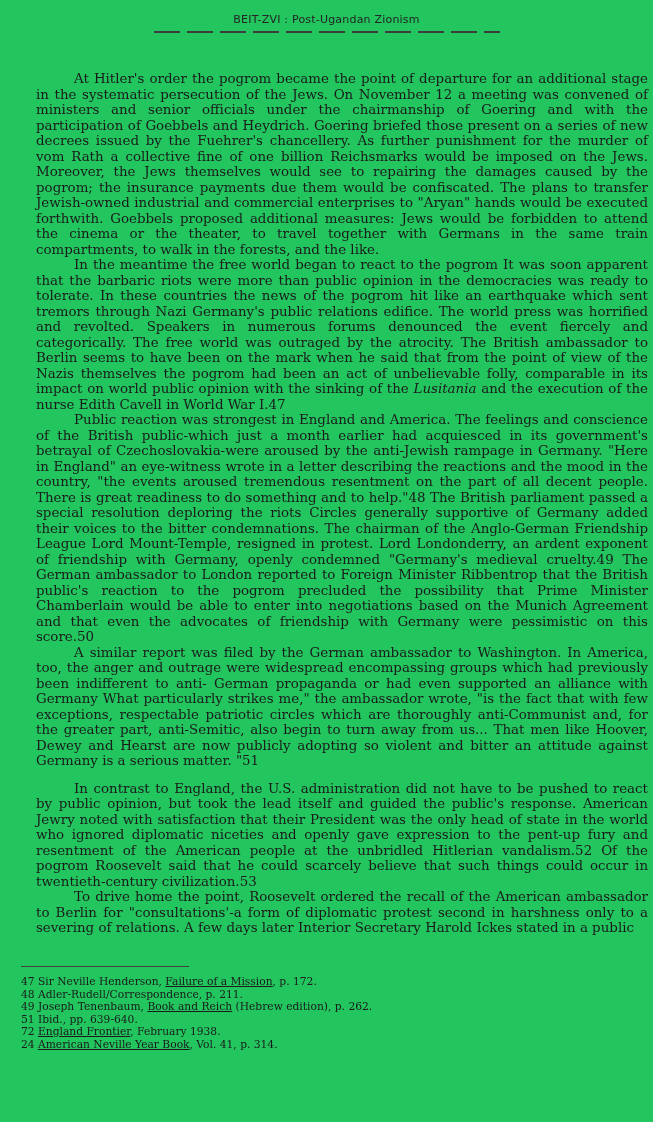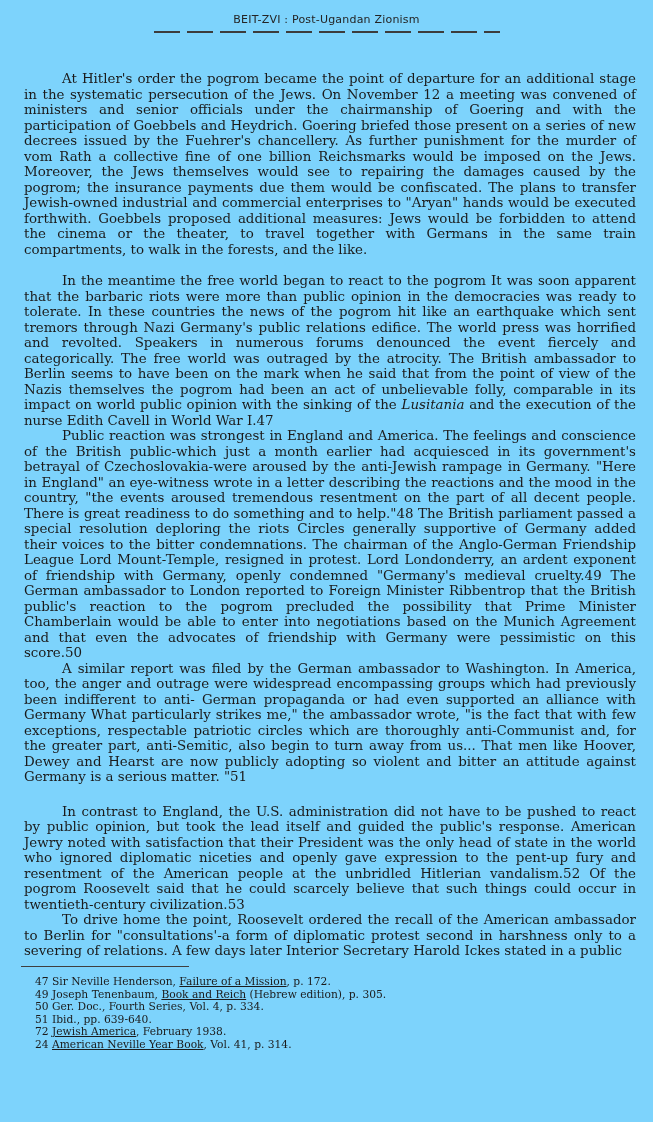--- a/index.html
+++ b/index.html
@@ -4,21 +4,21 @@
 <style>
   html, body { margin: 0; padding: 0; }
   body {
     width: 653px; height: 1122px;
     background: #f2f2f2;
     font-family: "DejaVu Serif", serif;
   }
   .page {
     position: relative;
     width: 653px; height: 1122px;
-    background: #7dd3fc;
+    background: #22c55e;
     color: #1b1b1b;
     overflow: hidden;
   }
   .page-header {
     position: absolute;
     top: 13px; left: 0; width: 100%;
     text-align: center;
   }
   .page-title {
     font-family: "DejaVu Sans", "Liberation Sans", sans-serif;
@@ -26,41 +26,41 @@
     color: #242424;
     letter-spacing: 0.2px;
   }
   .header-rule {
     margin: 5px auto 0;
     width: 346px; height: 2px;
     background: repeating-linear-gradient(to right, #3c3c3c 0 26px, transparent 26px 33px);
   }
   .body-text {
     position: absolute;
-    top: 71px; left: 24px;
+    top: 71px; left: 36px;
     width: 612px;
     font-family: "DejaVu Serif", "Liberation Serif", serif;
     font-size: 13.4px;
     line-height: 15.5px;
     text-align: justify;
     color: #1b1b1b;
   }
   .para { margin: 0; text-indent: 38px; }
-  .para.gap1 { margin-top: 16px; }
-  .para.gap2 { margin-top: 19px; }
+  .para.gap1 { }
+  .para.gap2 { margin-top: 12px; }
   .italic { font-style: italic; }
   .footnote-rule {
     position: absolute;
     top: 966px; left: 21px;
     width: 168px; height: 0;
     border-top: 1px solid #3f3f3f;
   }
   .footnotes {
     position: absolute;
-    top: 976px; left: 35px;
+    top: 976px; left: 21px;
     width: 612px;
     font-family: "DejaVu Serif", "Liberation Serif", serif;
     font-size: 10.7px;
     line-height: 12.5px;
     color: #1b1b1b;
   }
   .footnote { margin: 0; }
   .u { text-decoration: underline; }
   .page-footer {
     position: absolute;
@@ -95,24 +95,24 @@
     <p class="para gap2"><span>In contrast to England, the U.S. administration did not have to be pushed to react by public opinion, but took the lead itself and guided the public's response. American Jewry noted with satisfaction that their President was the only head of state in the world who ignored diplomatic niceties and openly gave expression to the pent-up fury and resentment of the American people at the unbridled Hitlerian vandalism.52 Of the pogrom Roosevelt said that he could scarcely believe that such things could occur in twentieth-century civilization.53</span></p>
 
     <p class="para"><span>To drive home the point, Roosevelt ordered the recall of the American ambassador to Berlin for "consultations'-a form of diplomatic protest second in harshness only to a severing of relations. A few days later Interior Secretary Harold Ickes stated in a public</span></p>
 
   </main>
 
   <div class="footnote-rule"></div>
 
   <section class="footnotes">
     <div class="footnote"><span>47 Sir Neville Henderson, </span><span class="u">Failure of a Mission</span><span>, p. 172.</span></div>
-    <div class="footnote"><span>49 Joseph Tenenbaum, </span><span class="u">Book and Reich</span><span> (Hebrew edition), p. 305.</span></div>
-    <div class="footnote"><span>50 Ger. Doc., Fourth Series, Vol. 4, p. 334.</span><span class="u"></span><span></span></div>
+    <div class="footnote"><span>48 Adler-Rudell/Correspondence, p. 211.</span><span class="u"></span><span></span></div>
+    <div class="footnote"><span>49 Joseph Tenenbaum, </span><span class="u">Book and Reich</span><span> (Hebrew edition), p. 262.</span></div>
     <div class="footnote"><span>51 Ibid., pp. 639-640.</span><span class="u"></span><span></span></div>
-    <div class="footnote"><span>72 </span><span class="u">Jewish America</span><span>, February 1938.</span></div>
+    <div class="footnote"><span>72 </span><span class="u">England Frontier</span><span>, February 1938.</span></div>
     <div class="footnote"><span>24 </span><span class="u">American Neville Year Book</span><span>, Vol. 41, p. 314.</span></div>
   </section>
 
   <footer class="page-footer">
     <span class="footer-dash">—</span><span>180</span><span class="footer-dash">—</span>
   </footer>
 
 </div>
 
 </body></html>

